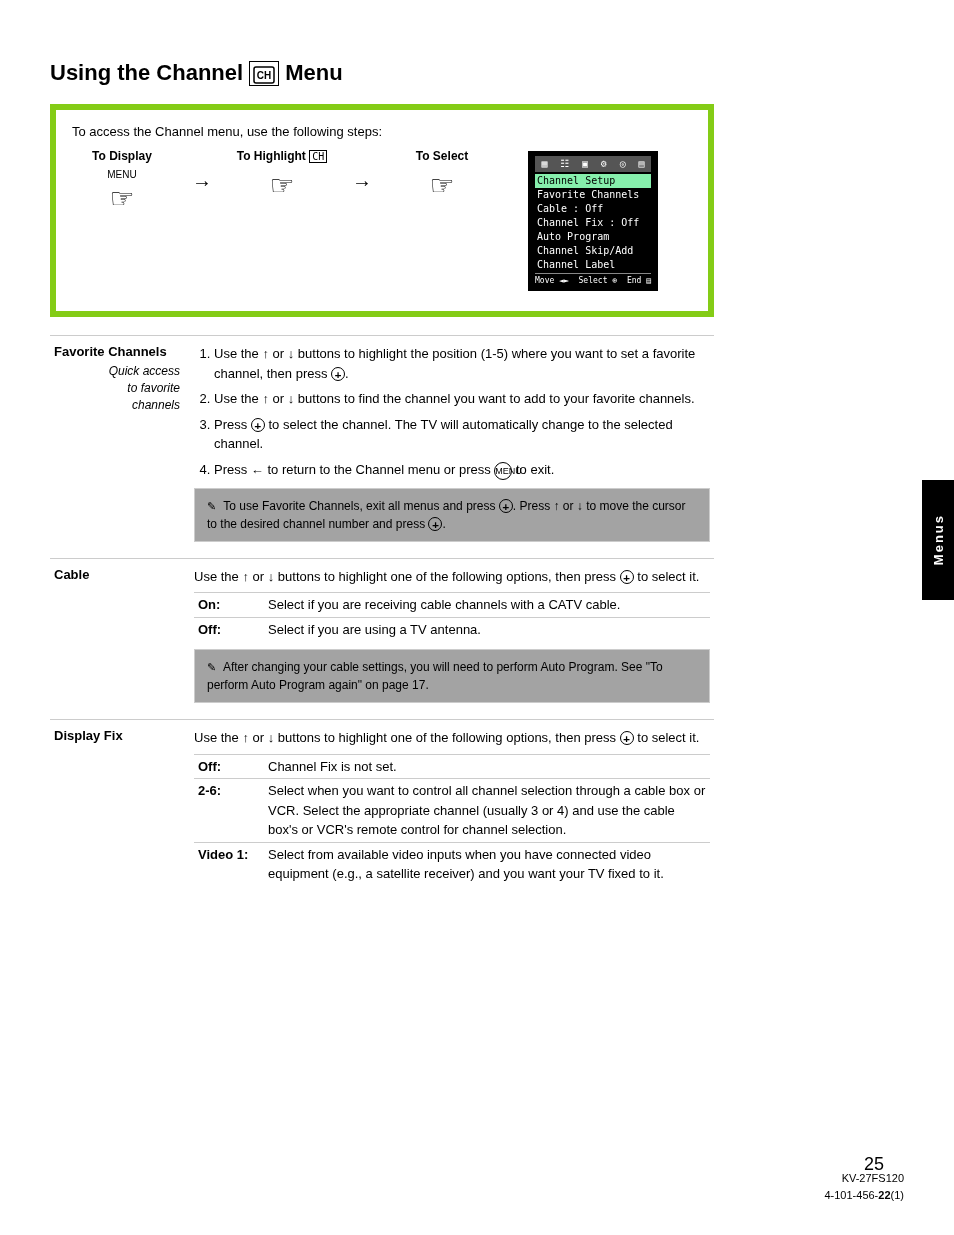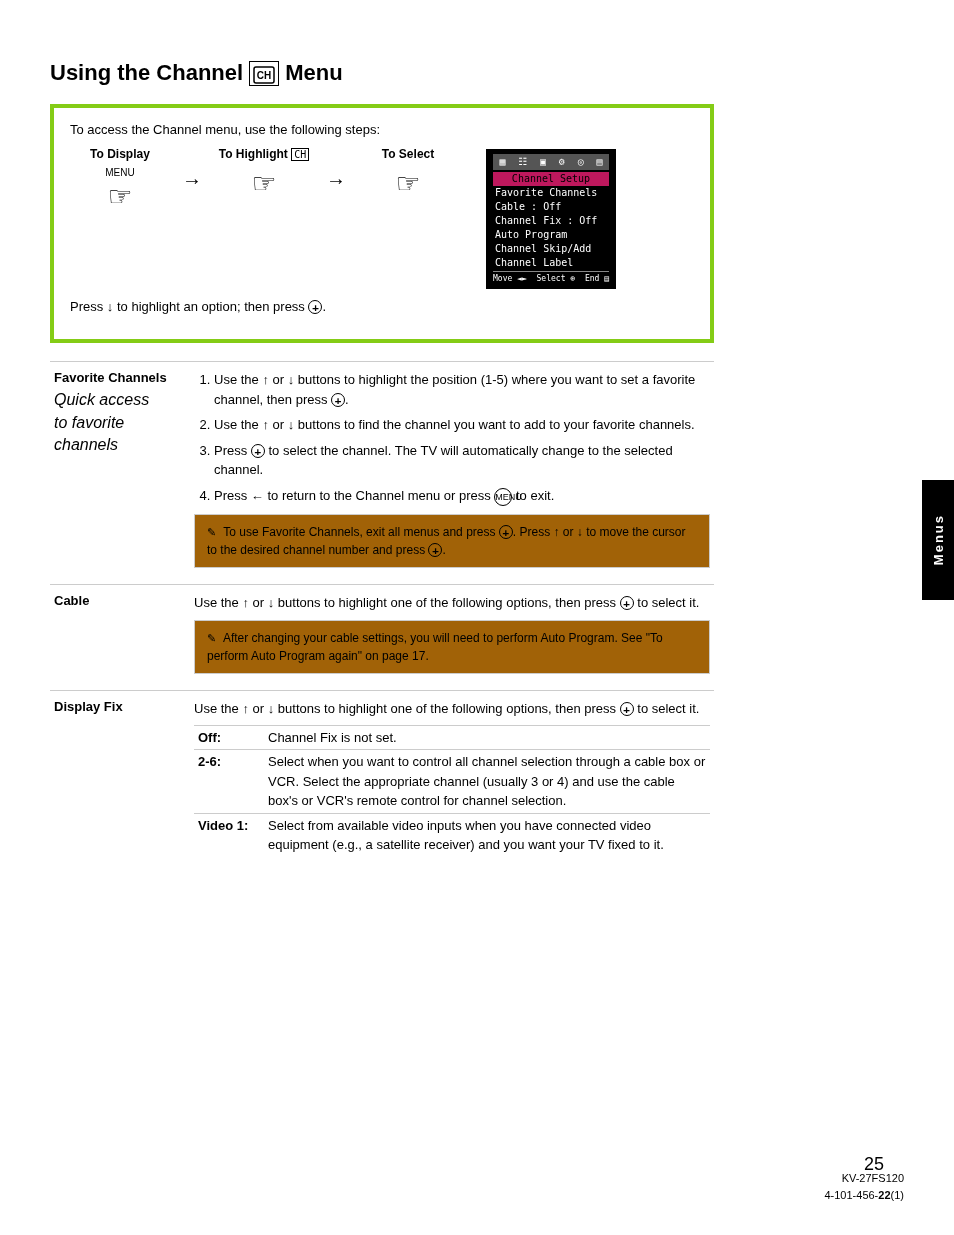--- a/index.html
+++ b/index.html
@@ -55,33 +55,33 @@
       gap: 6px;
     }
     .page-title .menu-icon {
       font-size: 18px;
       border: 1px solid #000;
       padding: 1px 3px;
       font-family: monospace;
     }
 
     .instruction-box {
-      border: 4px solid #84cc16;
-      padding: 14px 16px 25px 16px;
+      border: 6px solid #84cc16;
+      padding: 14px 16px 10px 16px;
       margin-bottom: 18px;
     }
     .instruction-intro {
       margin-bottom: 10px;
       font-size: 13px;
     }
 
     .steps-row {
       display: flex;
       align-items: flex-start;
-      gap: 8px;
+      gap: 16px;
       margin-bottom: 10px;
     }
 
     .step-block {
       display: flex;
       flex-direction: column;
       align-items: center;
       min-width: 100px;
     }
     .step-label {
@@ -118,23 +118,22 @@
       gap: 2px;
       margin-bottom: 2px;
       background: #555;
       padding: 1px;
       justify-content: space-around;
     }
     .menu-screenshot .menu-item {
       padding: 0 2px;
     }
     .menu-screenshot .menu-item.selected {
-      background: #be185d;
+      background: #86efac;
       color: #000;
-      text-align: center;
     }
     .menu-screenshot .menu-footer {
       font-size: 8px;
       border-top: 1px solid #888;
       padding-top: 1px;
       margin-top: 1px;
       display: flex;
       justify-content: space-between;
     }
 
@@ -156,40 +155,41 @@
     .content-table .label-col {
       width: 140px;
       padding-right: 10px;
     }
     .content-table .label-col .main-label {
       font-weight: bold;
       font-size: 13px;
     }
     .content-table .label-col .sub-label {
       font-style: italic;
-      font-size: 16px;
+      font-size: 12px;
       margin-top: 4px;
       line-height: 1.4;
+      text-align: right;
     }
     .content-table .body-col {
       font-size: 13px;
       line-height: 1.5;
       margin-left: 16px;
     }
 
     ol {
       padding-left: 20px;
     }
     ol li {
       margin-bottom: 6px;
       line-height: 1.5;
     }
 
     .note-box {
-      background: #a16207;
+      background: #a3a3a3;
       border: 1px solid #ccc;
       padding: 8px 12px;
       font-size: 12px;
       margin: 8px 0;
       line-height: 1.5;
     }
     .note-box .note-icon {
       font-size: 11px;
       margin-right: 4px;
     }
@@ -324,23 +324,20 @@
             <div class="menu-item">Channel Label</div>
             <div class="menu-footer">
               <span>Move ◄►</span>
                 <span>Select ⊕</span>
                 <span>End ▤</span>
             </div>
           </div>
         </div>
       </div>
 
-      <div class="press-note">
-        Press ↓ to highlight an option; then press <span class="plus-btn">+</span>.
-      </div>
     </div>
 
     <table class="content-table">
       <tbody>
 
         <tr>
           <td class="label-col">
             <div class="main-label">Favorite Channels</div>
             <div class="sub-label">Quick access<br>to favorite<br>channels</div>
           </td>
@@ -357,20 +354,32 @@
             </div>
           </td>
         </tr>
 
         <tr>
           <td class="label-col">
             <div class="main-label">Cable</div>
           </td>
           <td class="body-col">
             <div>Use the ↑ or ↓ buttons to highlight one of the following options, then press <span class="plus-btn">+</span> to select it.</div>
+            <table class="sub-table">
+              <tbody>
+                  <tr>
+                <td class="sub-key"><strong>On:</strong></td>
+                <td>Select if you are receiving cable channels with a CATV cable.</td>
+              </tr>
+              <tr>
+                <td class="sub-key"><strong>Off:</strong></td>
+                <td>Select if you are using a TV antenna.</td>
+              </tr>
+            </tbody>
+              </table>
             <div class="note-box">
               <span class="note-icon">✎</span>
               After changing your cable settings, you will need to perform Auto Program. See "To perform Auto Program again" on page 17.
             </div>
           </td>
         </tr>
 
         <tr>
           <td class="label-col">
             <div class="main-label">Display Fix</div>

